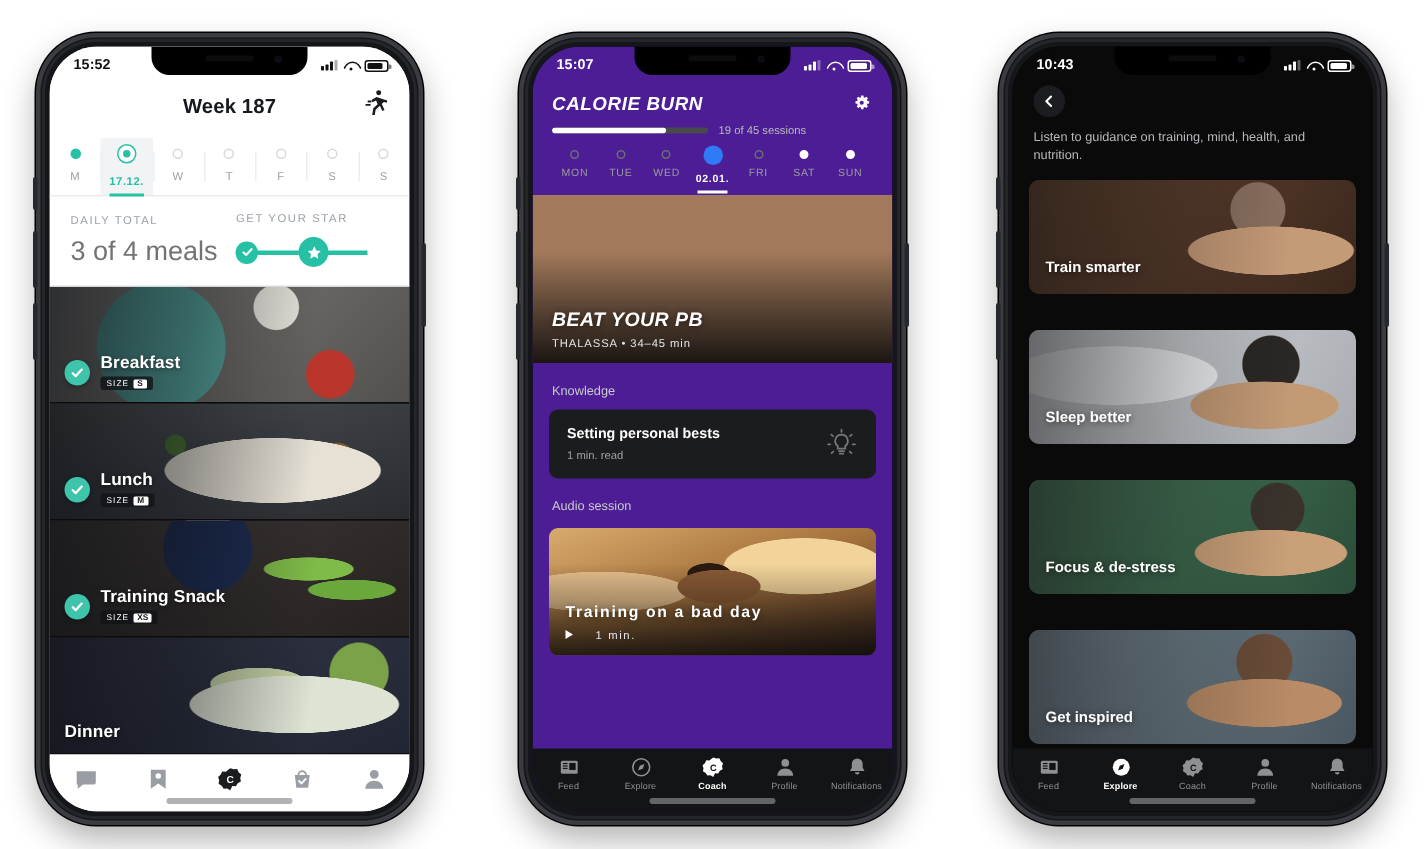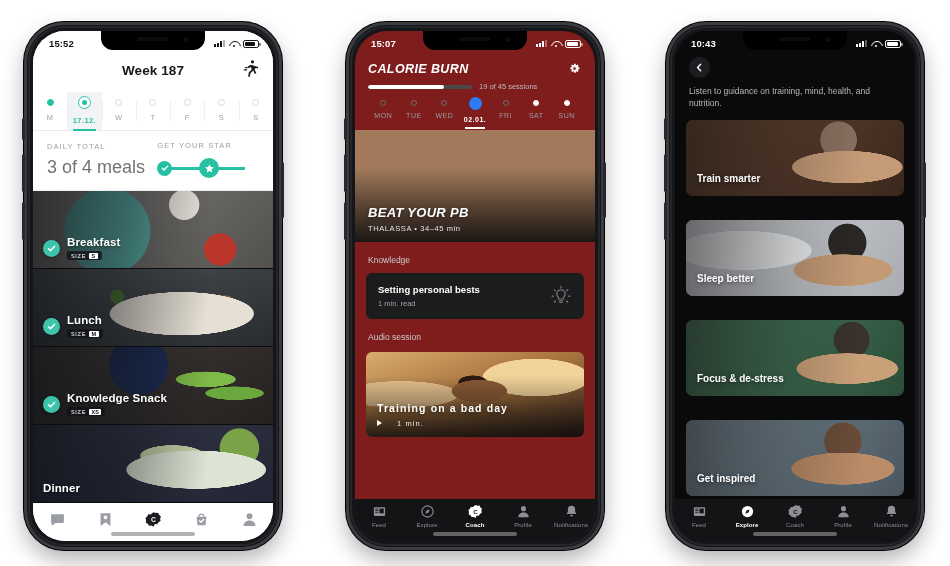--- a/index.html
+++ b/index.html
@@ -252,21 +252,21 @@
   
   .p1-tabs{
     flex:0 0 auto; height:38px; background:#fff;
     display:flex; align-items:center; justify-content:space-around;
     padding-bottom:6px; position:relative; z-index:22;
   }
   .p1-tab{ width:30px; height:26px; display:flex; align-items:center; justify-content:center; }
   .p1-tab svg{ width:17px; height:17px; }
 
   
-  .p2{ position:absolute; inset:0; background:#7f1d1d; display:flex; flex-direction:column; }
+  .p2{ position:absolute; inset:0; background:#4c1d95; display:flex; flex-direction:column; }
   .p2-head{ padding: 30px 13px 0; flex:0 0 auto; }
   .p2-titlerow{ display:flex; align-items:center; justify-content:space-between; }
   .p2-title{
     font-size:12.5px; font-weight:bold; font-style:italic; color:#fff; letter-spacing:.4px;
   }
   .gear{ width:15px; height:15px; }
   .p2-progrow{ display:flex; align-items:center; gap:7px; margin-top:6px; }
   .p2-bar{ width:104px; height:4px; background:#4a4a4d; border-radius:2px; overflow:hidden; }
   .p2-bar span{ display:block; height:100%; width:73%; background:#fff; border-radius:2px; }
   .p2-sessions{ font-size:7.5px; color:#b9babd; }
@@ -551,21 +551,21 @@
           <div class="meal">
             <div class="ph ph-snack"></div>
             <div class="scrim"></div>
             <div class="row">
               <span class="chk-round">
                 <svg viewBox="0 0 12 12" fill="none" stroke="#fff" stroke-width="2" stroke-linecap="round" stroke-linejoin="round">
                     <path d="M2 6.4 4.6 9 10 3.2"></path>
                   </svg>
               </span>
               <span class="txt">
-                <span class="name">Knowledge Snack</span>
+                <span class="name">Training Snack</span>
                 <span class="size-pill">
                   <span class="k">SIZE</span>
                   <span class="v">XS</span>
                 </span>
               </span>
             </div>
           </div>
 
           <div class="meal">
             <div class="ph ph-dinner"></div>

